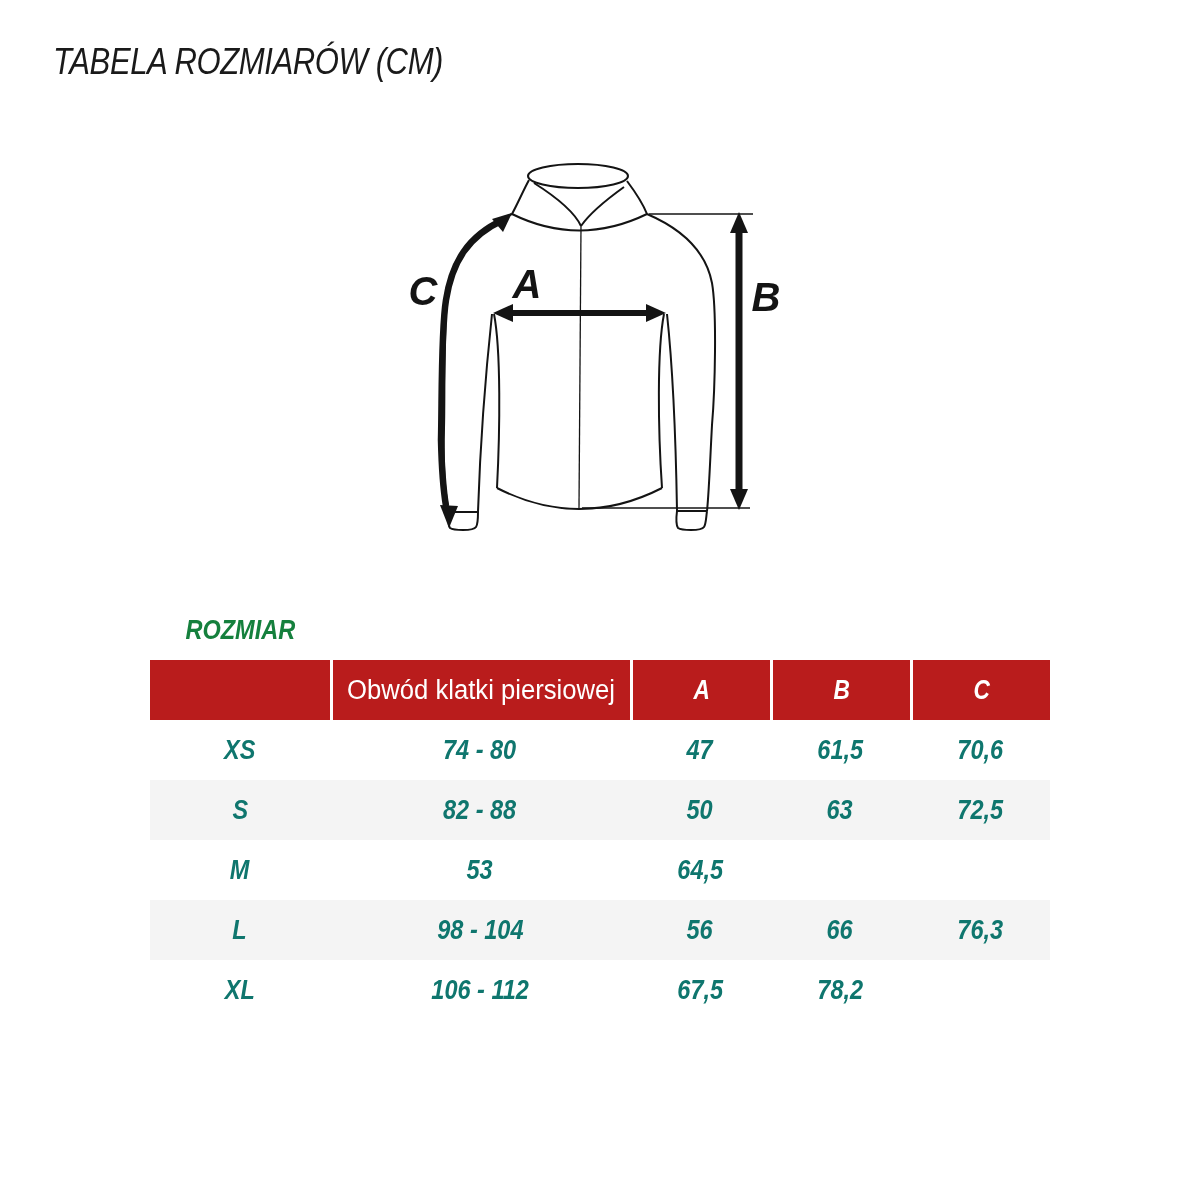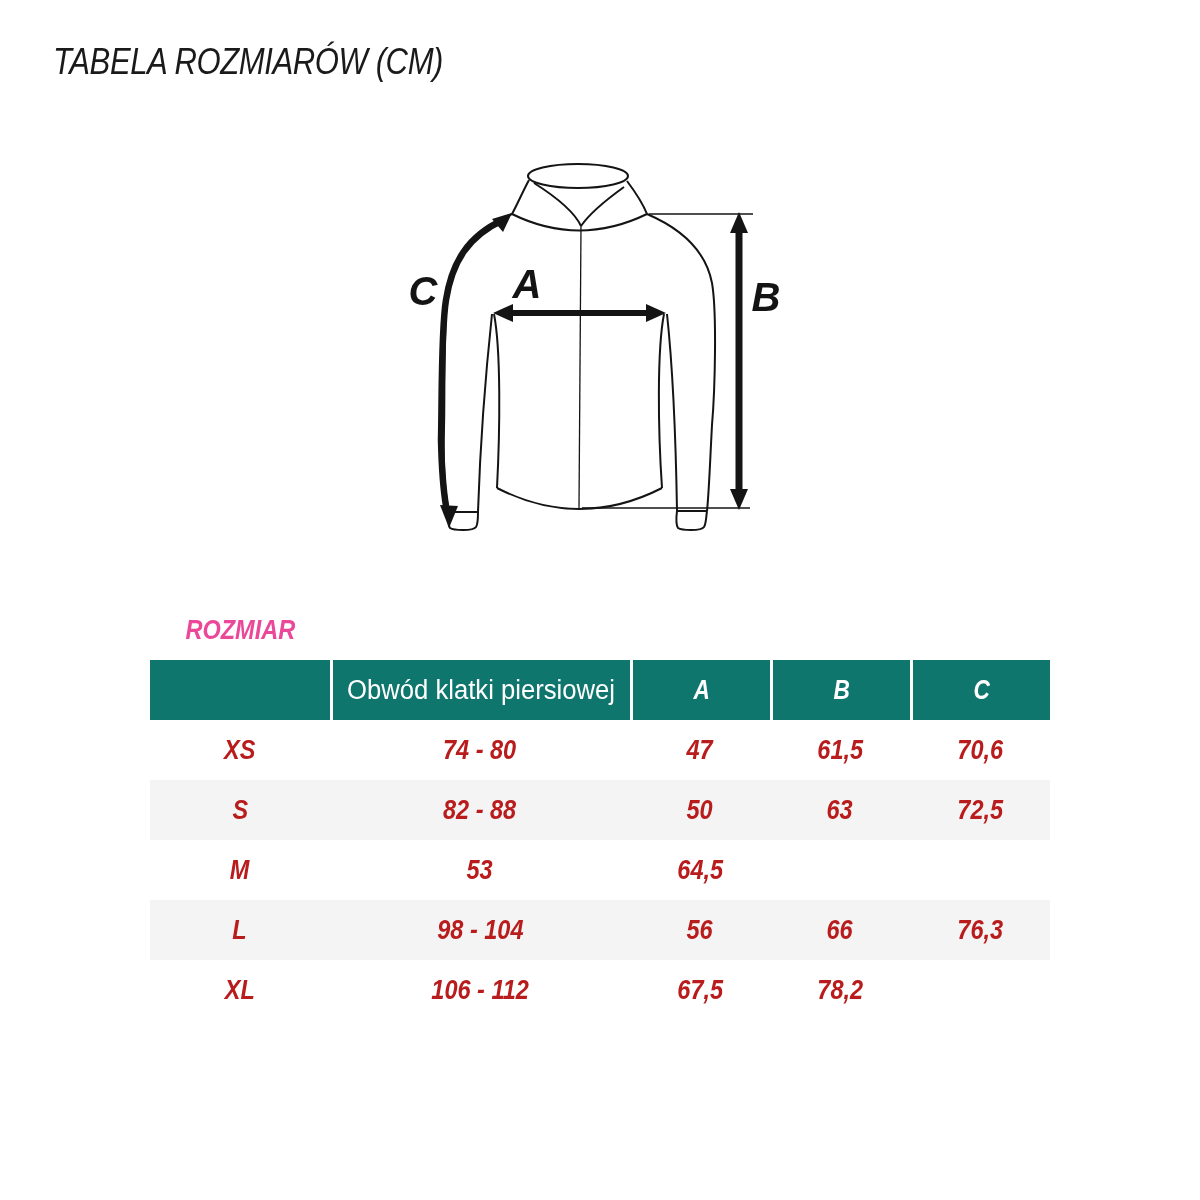--- a/index.html
+++ b/index.html
@@ -25,27 +25,27 @@
     font-family:"Liberation Sans","DejaVu Sans",sans-serif;
     font-size:40px;font-weight:bold;font-style:italic;fill:#141414;stroke:none;
   }
   
   #size-table{left:150px;top:600px;width:900px;}
   .trow{display:grid;grid-template-columns:180px 300px 140px 140px 140px;height:60px;}
   .trow-group{display:grid;grid-template-columns:180px 300px 420px;height:60px;}
   .cell{display:flex;align-items:center;justify-content:center;box-sizing:border-box;}
   .cell .cx{display:inline-block;transform:scaleX(0.84);transform-origin:50% 50%;white-space:nowrap;}
   .cell .cx95{display:inline-block;transform:scaleX(0.95);transform-origin:50% 50%;white-space:nowrap;}
-  .group-h{font-size:28px;font-weight:bold;font-style:italic;color:#ec4899;}
-  .dark{background:#0f766e;}
+  .group-h{font-size:28px;font-weight:bold;font-style:italic;color:#15803d;}
+  .dark{background:#b91c1c;}
   .dark .cell{color:#ffffff;}
   .sep{border-left:3px solid #ffffff;}
   .sub-chest{font-size:27px;font-weight:normal;}
   .sub-letter{font-size:27px;font-weight:bold;font-style:italic;}
-  .data-cell{font-size:28px;font-weight:bold;font-style:italic;color:#b91c1c;}
+  .data-cell{font-size:28px;font-weight:bold;font-style:italic;color:#0f766e;}
   .row-alt{background:#f4f4f4;}
 </style>
 </head>
 <body>
 
 <div id="title" class="abs">
   <span class="cx">TABELA ROZMIARÓW (CM)</span>
 </div>
 
 <svg id="diagram" class="abs" viewBox="380 140 450 420">

